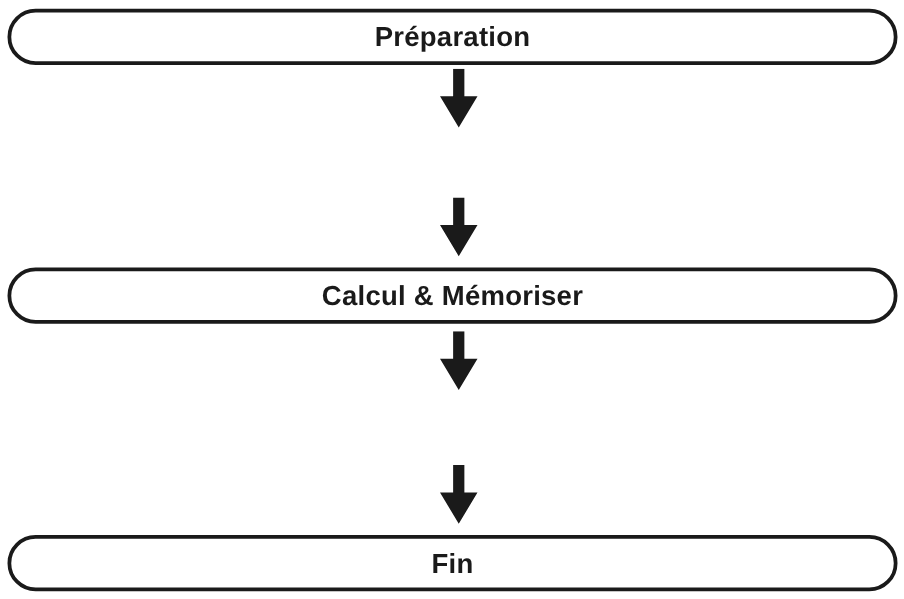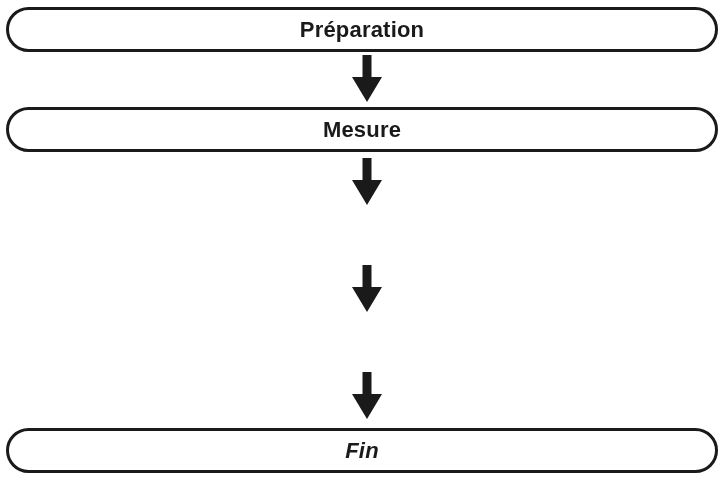--- a/index.html
+++ b/index.html
@@ -79,46 +79,46 @@
         <span class="step-label">Préparation</span>
       </div>
     </div>
 
     <div class="arrow" style="top:55px;">
       <svg viewBox="0 0 32 50" xmlns="http://www.w3.org/2000/svg" aria-hidden="true">
         <path d="M11.5 0 H20.5 V22 H31 L16 47 L1 22 H11.5 Z" fill="#1a1a1a"></path>
       </svg>
     </div>
 
-    <div class="step-row" style="top:107px;">
-      <div class="step-box">
-        <span class="step-label">Mesure</span>
-      </div>
-    </div>
 
     <div class="arrow" style="top:158px;">
       <svg viewBox="0 0 32 50" xmlns="http://www.w3.org/2000/svg" aria-hidden="true">
         <path d="M11.5 0 H20.5 V22 H31 L16 47 L1 22 H11.5 Z" fill="#1a1a1a"></path>
       </svg>
     </div>
 
+    <div class="step-row" style="top:214px;">
+      <div class="step-box">
+        <span class="step-label">Calcul &amp; Mémoriser</span>
+      </div>
+    </div>
 
     <div class="arrow" style="top:265px;">
       <svg viewBox="0 0 32 50" xmlns="http://www.w3.org/2000/svg" aria-hidden="true">
         <path d="M11.5 0 H20.5 V22 H31 L16 47 L1 22 H11.5 Z" fill="#1a1a1a"></path>
       </svg>
     </div>
 
 
     <div class="arrow" style="top:372px;">
       <svg viewBox="0 0 32 50" xmlns="http://www.w3.org/2000/svg" aria-hidden="true">
         <path d="M11.5 0 H20.5 V22 H31 L16 47 L1 22 H11.5 Z" fill="#1a1a1a"></path>
       </svg>
     </div>
 
-    <div class="step-row" style="top:428px;font-style:italic;">
+    <div class="step-row" style="top:428px;">
       <div class="step-box">
         <span class="step-label">Fin</span>
       </div>
     </div>
 
   </div>
 </div>
 
 </body></html>

